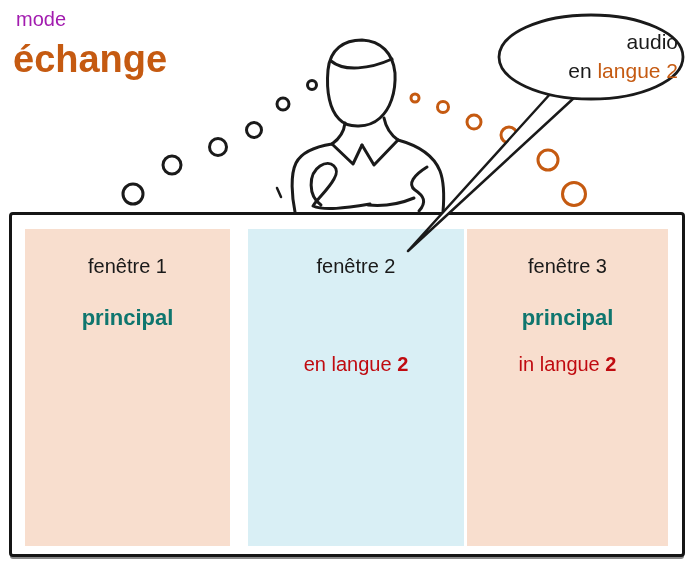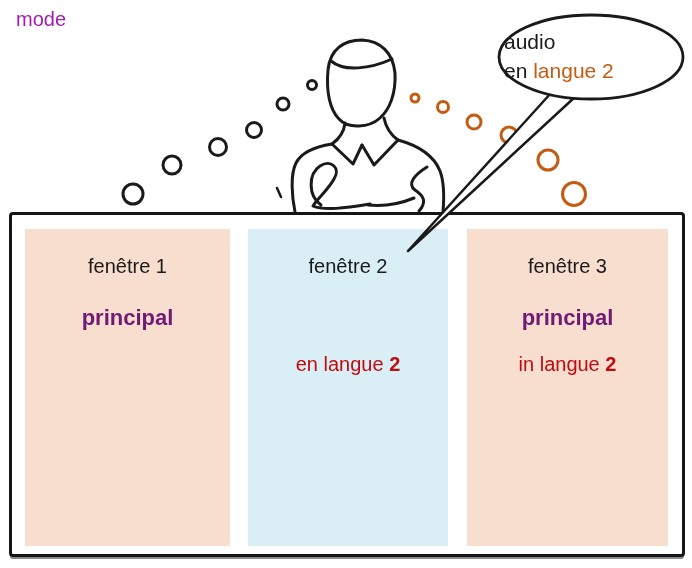--- a/index.html
+++ b/index.html
@@ -10,29 +10,29 @@
   .art{position:absolute;left:0;top:0;pointer-events:none;}
   .art.bg{z-index:0;}
   .art.fg{z-index:4;}
   .main-box{position:absolute;left:9px;top:212px;width:670px;height:339px;background:#fff;
             border:3px solid #151515;border-radius:4px;z-index:1;
             box-shadow:0 3px 0 -1px rgba(20,20,20,.5);}
   .panel{position:absolute;top:14px;height:317px;}
   .panel.pink{background:#F8DECE;}
   .panel.blue{background:#D9EFF5;}
   .p1{left:13px;width:205px;}
-  .p2{left:236px;width:200px;}
+  .p2{left:236px;width:200px;padding-left:16px;}
   .p3{left:455px;width:201px;}
   .w-name{position:absolute;top:26px;left:0;width:100%;text-align:center;font-size:20px;color:#1a1a1a;}
-  .w-role{position:absolute;top:76px;left:0;width:100%;text-align:center;font-size:22px;font-weight:700;color:#701a75;}
+  .w-role{position:absolute;top:76px;left:0;width:100%;text-align:center;font-size:22px;font-weight:700;color:#0f766e;}
   .w-lang{position:absolute;top:124px;left:0;width:100%;text-align:center;font-size:20px;color:#C00B10;}
   .w-lang b{font-weight:700;}
   .footer{position:absolute;left:0;top:213px;width:100%;text-align:center;font-size:20px;
           line-height:28px;color:#1a1a1a;z-index:3;}
-  .bubble-text{position:absolute;left:504px;top:27px;width:174px;text-align:left;
+  .bubble-text{position:absolute;left:504px;top:27px;width:174px;text-align:right;
                font-size:21px;line-height:29px;color:#1a1a1a;z-index:5;}
   .bubble-text .hl{color:#C55A11;}
 </style>
 </head>
 <body>
 
 <div class="canvas">
 
   <svg class="art bg" width="692" height="568" viewBox="0 0 692 568">
     <g fill="none" stroke="#1a1a1a" stroke-width="3">
@@ -61,20 +61,21 @@
       <path d="M332 144 C313 147 301 153 296 163 C290 175 292 197 295 212"></path>
       <path d="M398 140 C420 146 434 156 440 171 C445 184 444 200 443 212"></path>
       <path d="M321 205 C308 196 308 174 320 166 C331 159 341 168 334 179 C328 190 317 199 313 206 C324 211 345 208 370 204"></path>
       <path d="M427 167 C414 175 407 184 415 190 C424 196 427 202 419 211"></path>
       <path d="M368 205 C388 207 402 203 414 198"></path>
       <path d="M277 188 L281 197" stroke-width="2.5"></path>
     </g>
   </svg>
 
   <div class="mode-label">mode</div>
+  <div class="mode-name">échange</div>
 
   <div class="main-box">
     <div class="panel pink p1">
       <div class="w-name">fenêtre 1</div>
       <div class="w-role">principal</div>
     </div>
     <div class="panel blue p2">
       <div class="w-name">fenêtre 2</div>
       <div class="w-lang"><span>en langue </span><b>2</b></div>
     </div>

